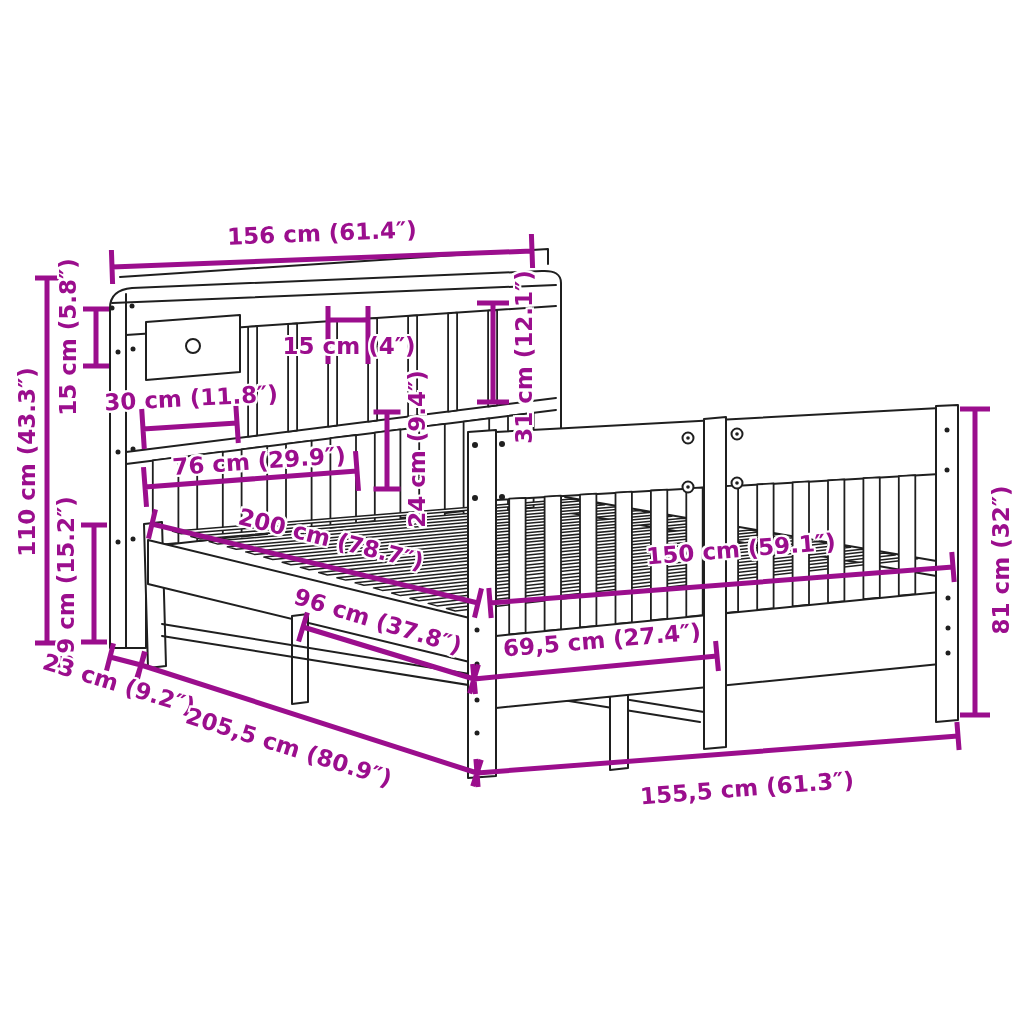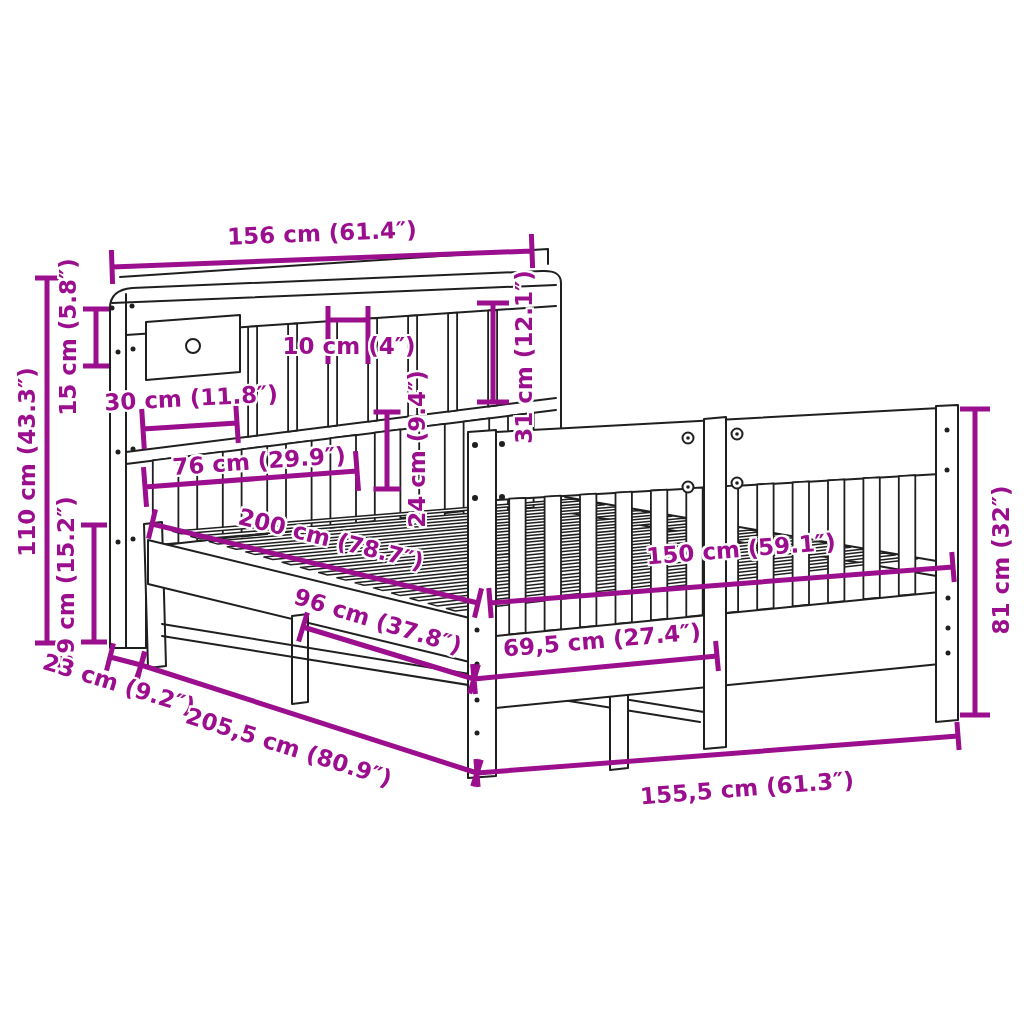--- a/index.html
+++ b/index.html
@@ -91,21 +91,21 @@
 
   <div class="dl" style="left:322px;top:233px;--r:-2.2deg">156 cm (61.4″)</div>
   <div class="dl" style="left:27px;top:462px;--r:-90deg">110 cm (43.3″)</div>
   <div class="dl" style="left:68px;top:337px;--r:-90deg">15 cm (5.8″)</div>
   <div class="dl" style="left:66px;top:583px;--r:-90deg">39 cm (15.2″)</div>
   <div class="dl" style="left:119px;top:684px;--r:17deg">23 cm (9.2″)</div>
   <div class="dl" style="left:289px;top:747px;--r:17.5deg">205,5 cm (80.9″)</div>
   <div class="dl" style="left:747px;top:788px;--r:-4.5deg">155,5 cm (61.3″)</div>
   <div class="dl" style="left:331px;top:539px;--r:14deg">200 cm (78.7″)</div>
   <div class="dl" style="left:741px;top:549px;--r:-4.5deg">150 cm (59.1″)</div>
-  <div class="dl" style="left:349px;top:346px;--r:0deg">10 cm (4″)</div>
+  <div class="dl" style="left:349px;top:346px;--r:0deg">15 cm (4″)</div>
   <div class="dl" style="left:191px;top:398px;--r:-3deg">30 cm (11.8″)</div>
   <div class="dl" style="left:259px;top:461px;--r:-4deg">76 cm (29.9″)</div>
   <div class="dl" style="left:524px;top:357px;--r:-90deg">31 cm (12.1″)</div>
   <div class="dl" style="left:417px;top:449px;--r:-90deg">24 cm (9.4″)</div>
   <div class="dl" style="left:378px;top:621px;--r:17deg">96 cm (37.8″)</div>
   <div class="dl" style="left:602px;top:640px;--r:-5deg">69,5 cm (27.4″)</div>
   <div class="dl" style="left:1001px;top:560px;--r:-90deg">81 cm (32″)</div>
 </div>
 
 </body></html>

